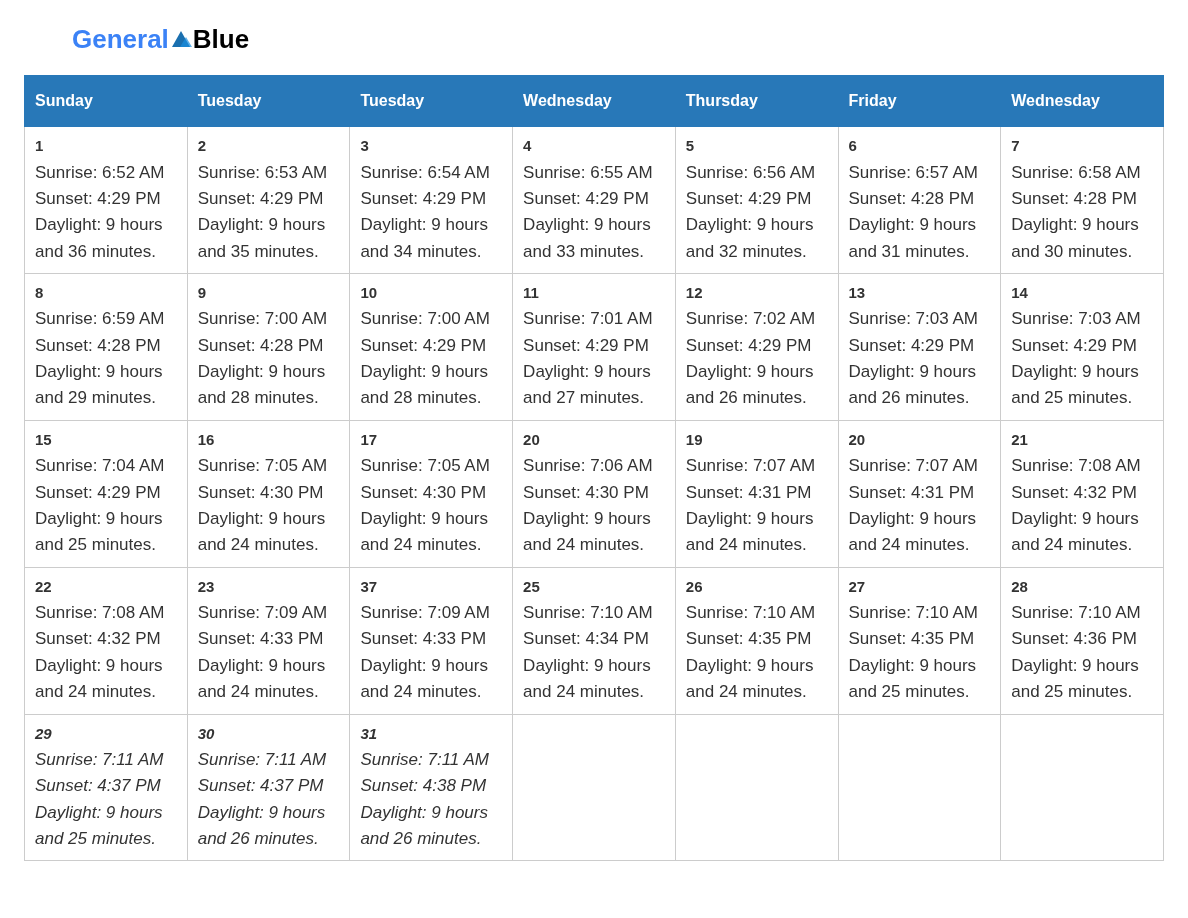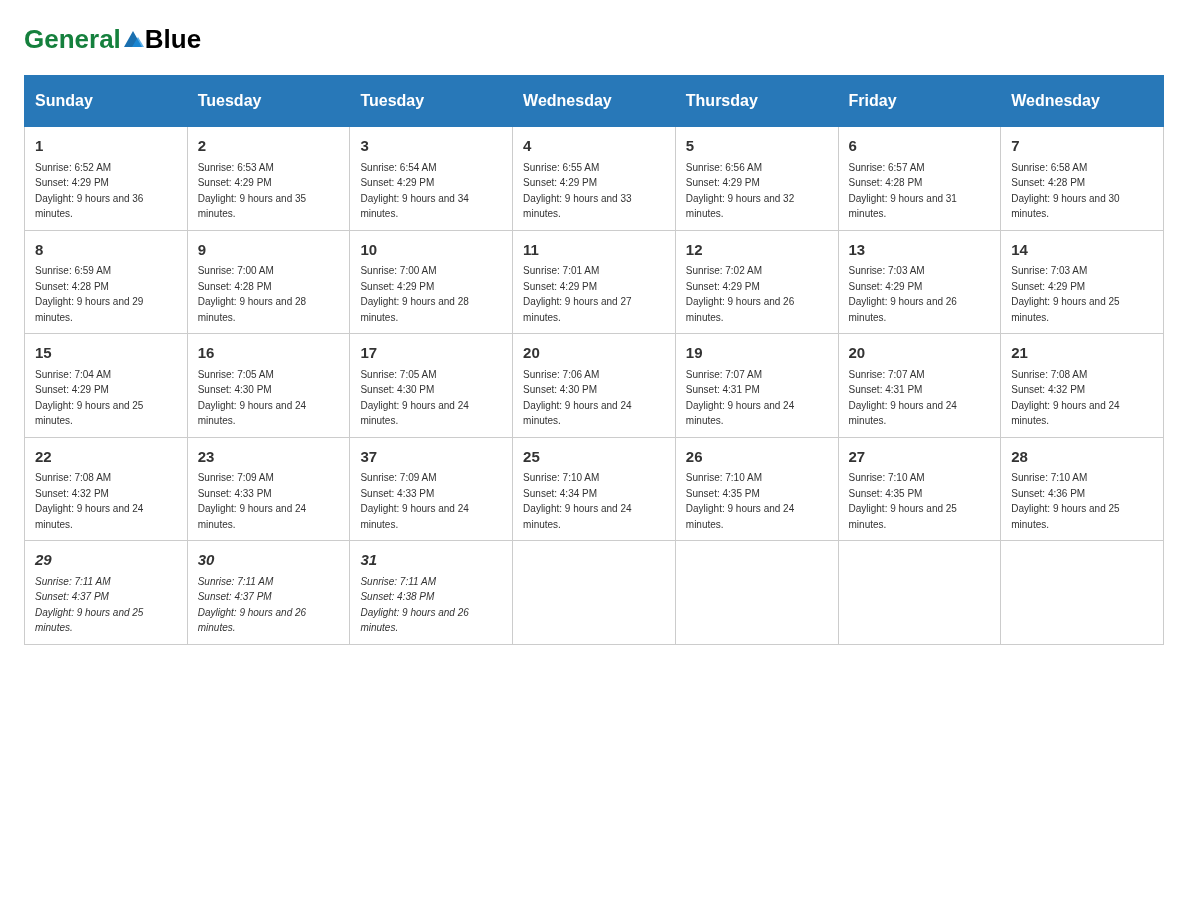--- a/index.html
+++ b/index.html
@@ -20,21 +20,21 @@
       display: flex;
       flex-direction: column;
     }
     .logo-text {
       display: flex;
       align-items: center;
       font-size: 26px;
       font-weight: bold;
       color: #333;
     }
-    .logo-general { color: #15803d; }
+    .logo-general { color: #3b82f6; margin-left: 48px; }
     .logo-blue { color: #000000; }
     .title-area {
       text-align: right;
     }
     .month-title {
       font-size: 48px;
       font-weight: normal;
       color: #222;
       line-height: 1.1;
     }
@@ -67,21 +67,21 @@
       min-height: 90px;
       line-height: 1.5;
     }
     .day-number {
       font-size: 15px;
       font-weight: bold;
       display: block;
       margin-bottom: 2px;
     }
     .day-info {
-      font-size: 10px;
+      font-size: 17px;
       line-height: 1.55;
     }
     .empty-cell {
       background: #fff;
     }
     tr:last-child td {
       border-bottom: 1px solid #ccc;
       font-style: italic;
     }
   </style>

